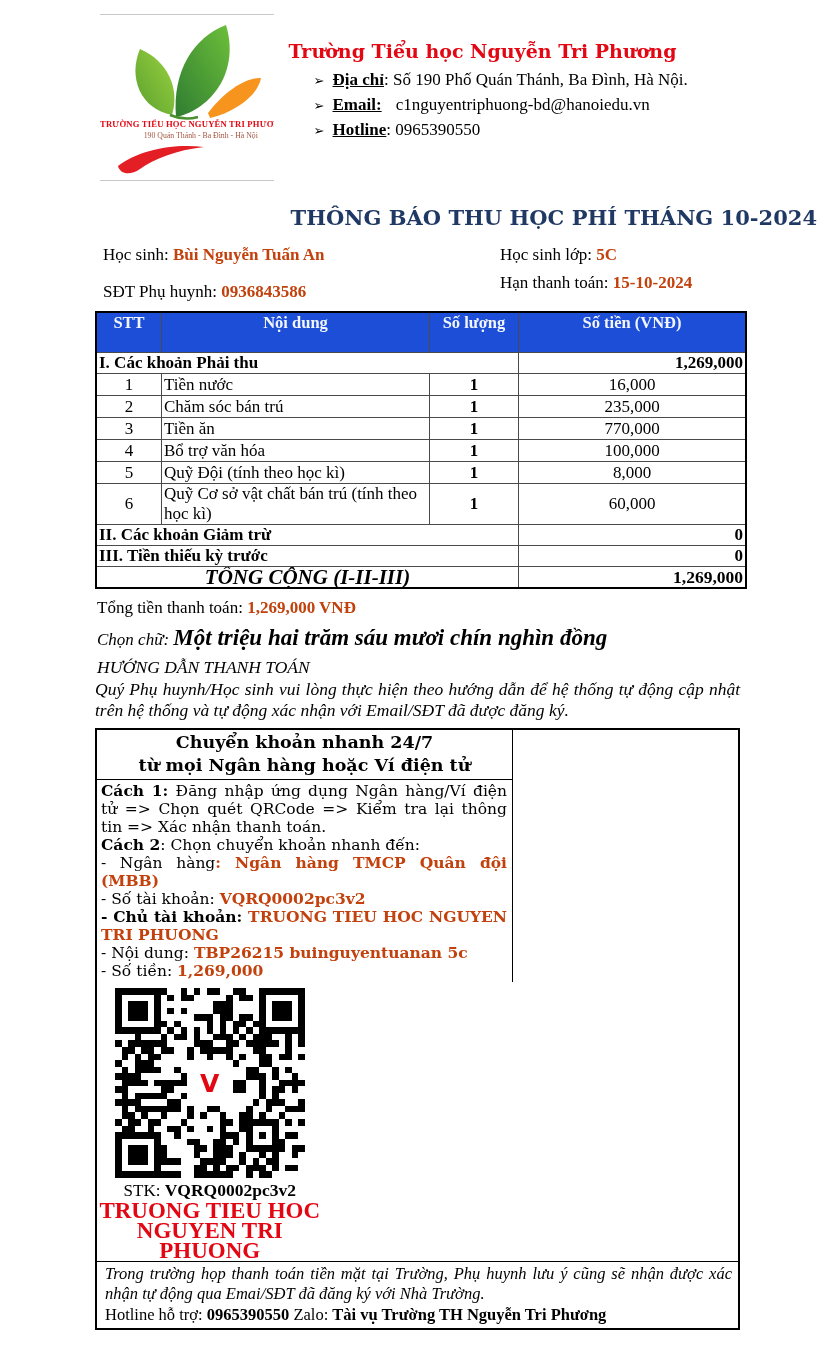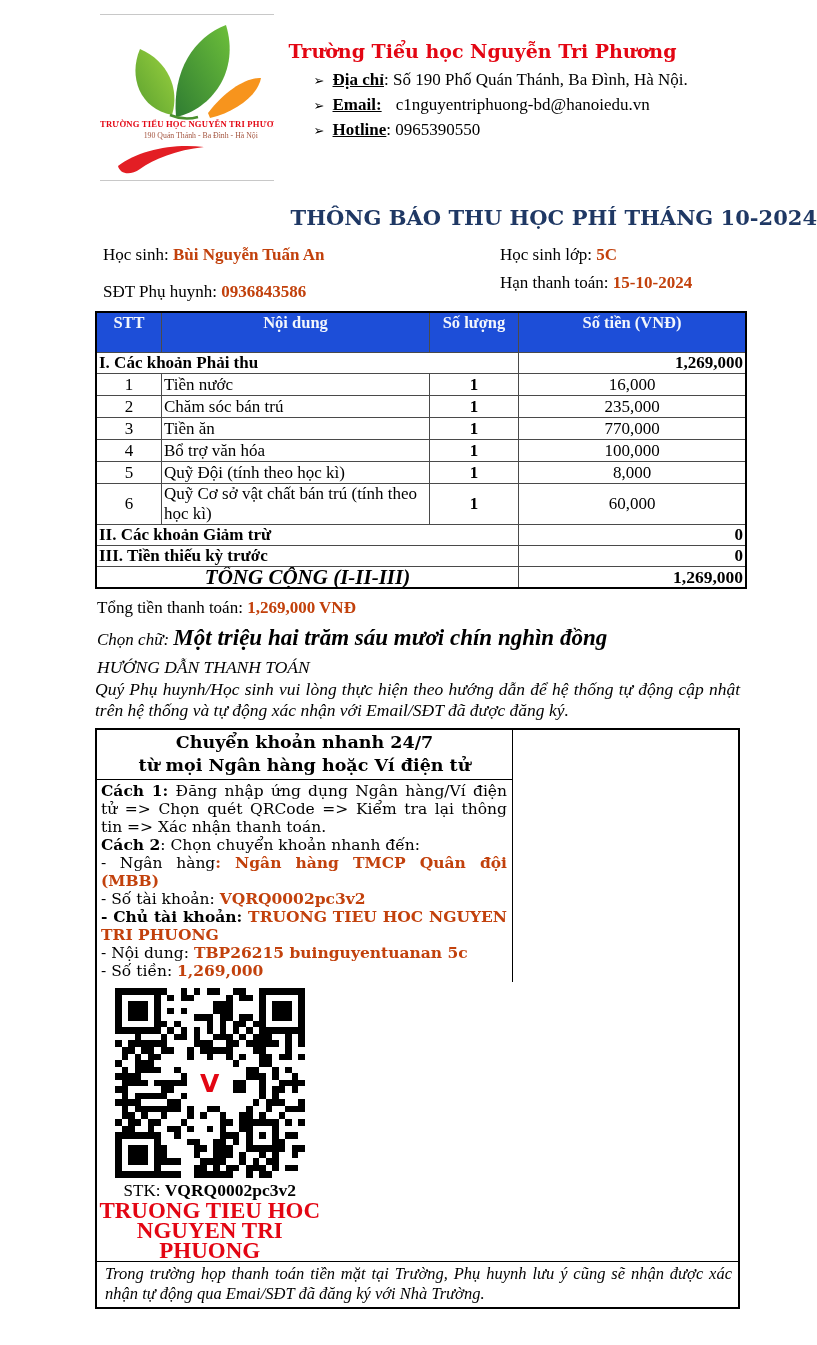--- a/index.html
+++ b/index.html
@@ -535,17 +535,20 @@
               <rect x="22" y="22" width="1" height="1" fill="#000"></rect>
             </svg>
           <div class="qr-logo">V</div>
         </div>
         <div class="stk-line"><span>STK: </span><b>VQRQ0002pc3v2</b></div>
         <div class="qr-owner">TRUONG TIEU HOC</div>
         <div class="qr-owner">NGUYEN TRI PHUONG</div>
       </div>
       <div class="pb-note">
         <div class="pb-note-italic">Trong trường họp thanh toán tiền mặt tại Trường, Phụ huynh lưu ý cũng sẽ nhận được xác nhận tự động qua Emai/SĐT đã đăng ký với Nhà Trường.</div>
+        <div class="pb-hotline">
+          <span>Hotline hỗ trợ: </span><b>0965390550</b><span> Zalo: </span><b>Tài vụ Trường TH Nguyễn Tri Phương</b>
+        </div>
       </div>
     </div>
   </div>
 
 </div>
 
 </body></html>

